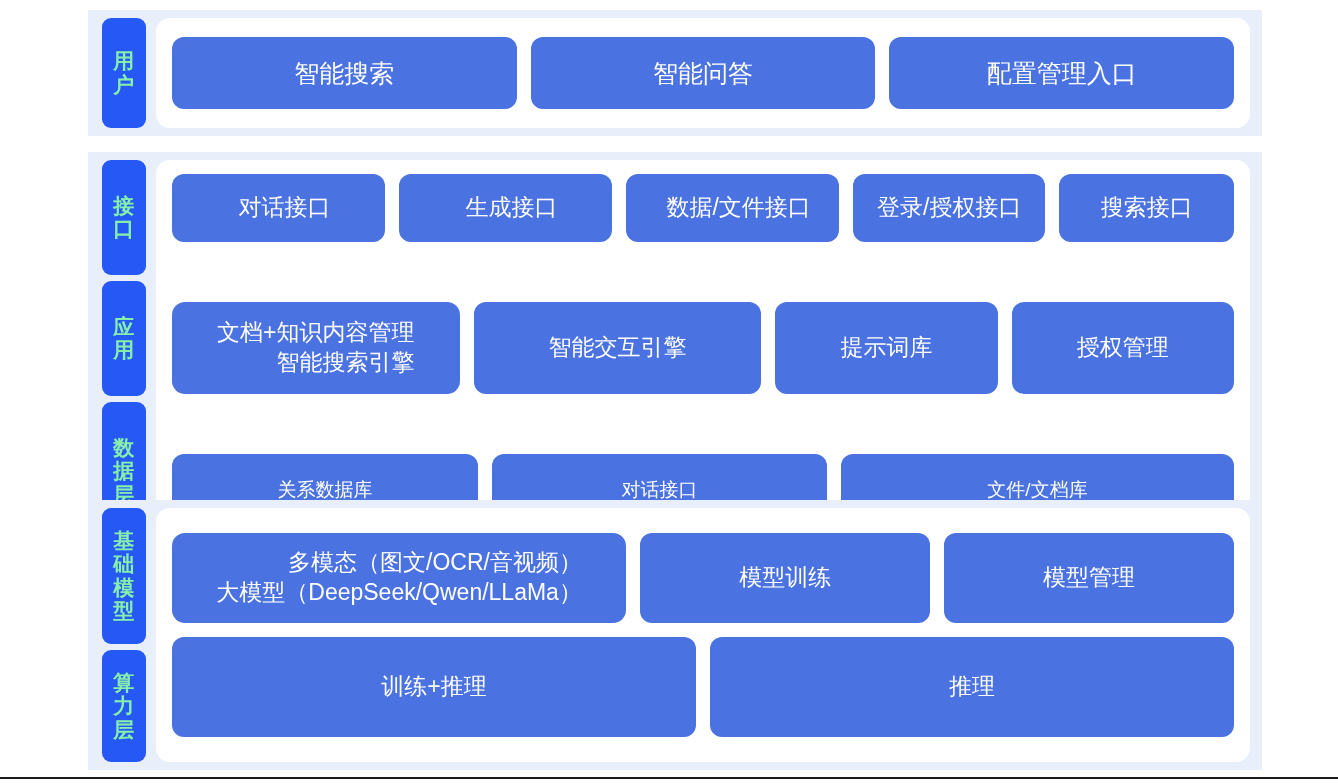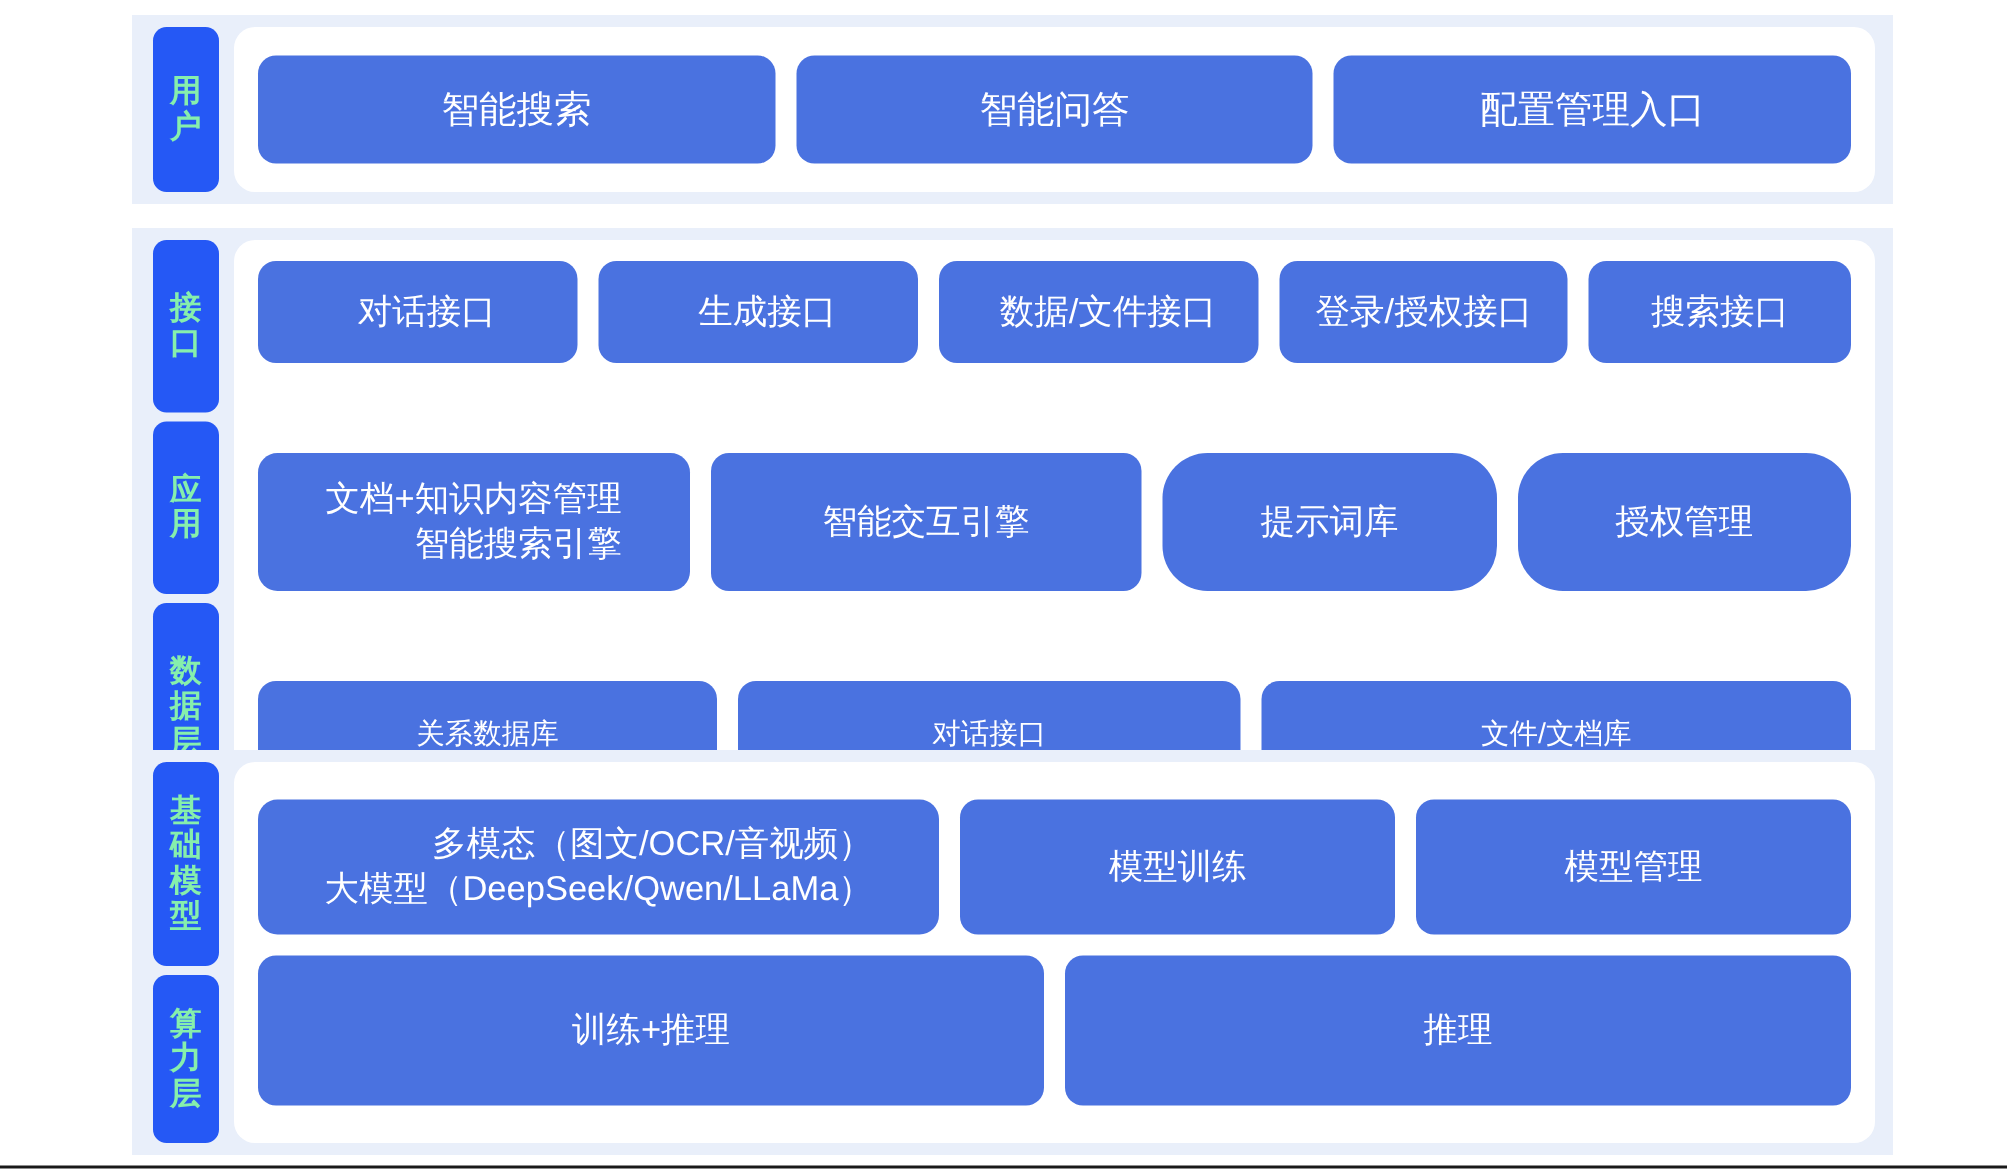--- a/index.html
+++ b/index.html
@@ -127,21 +127,21 @@
   .box.multiline { line-height: 1.3; border-radius: 13px; }
 
   
   .w-1 { flex: 1 1 0; }
   .w-105 { flex: 1.05 1 0; padding-left: 20px; }
   .w-11 { flex: 1.1 1 0; }
   .w-125 { flex: 1.25 1 0; }
   .w-13 { flex: 1.3 1 0; }
   .w-16 { flex: 1.6 1 0; }
   .w-09 { flex: 0.9 1 0; }
-  .w-095 { flex: 0.95 1 0; border-radius: 30px; }
+  .w-095 { flex: 0.95 1 0; }
 
   .bottom-rule {
     position: absolute;
     left: 0;
     top: 777px;
     width: 1338px;
     height: 2px;
     background: #1a1a1a;
   }
 </style>

